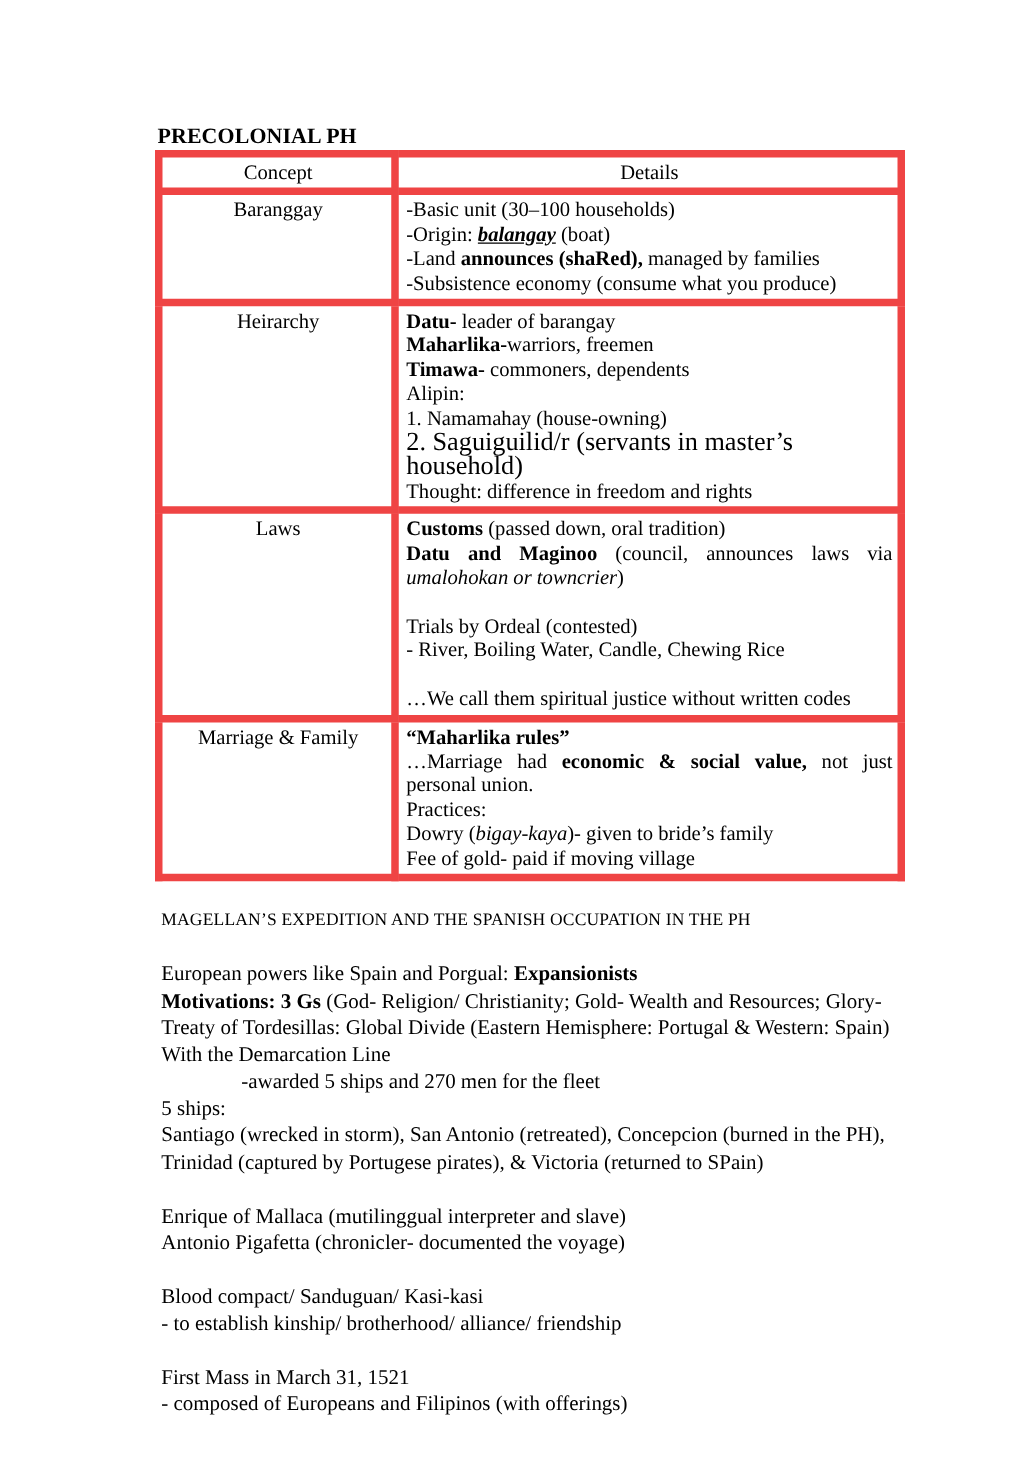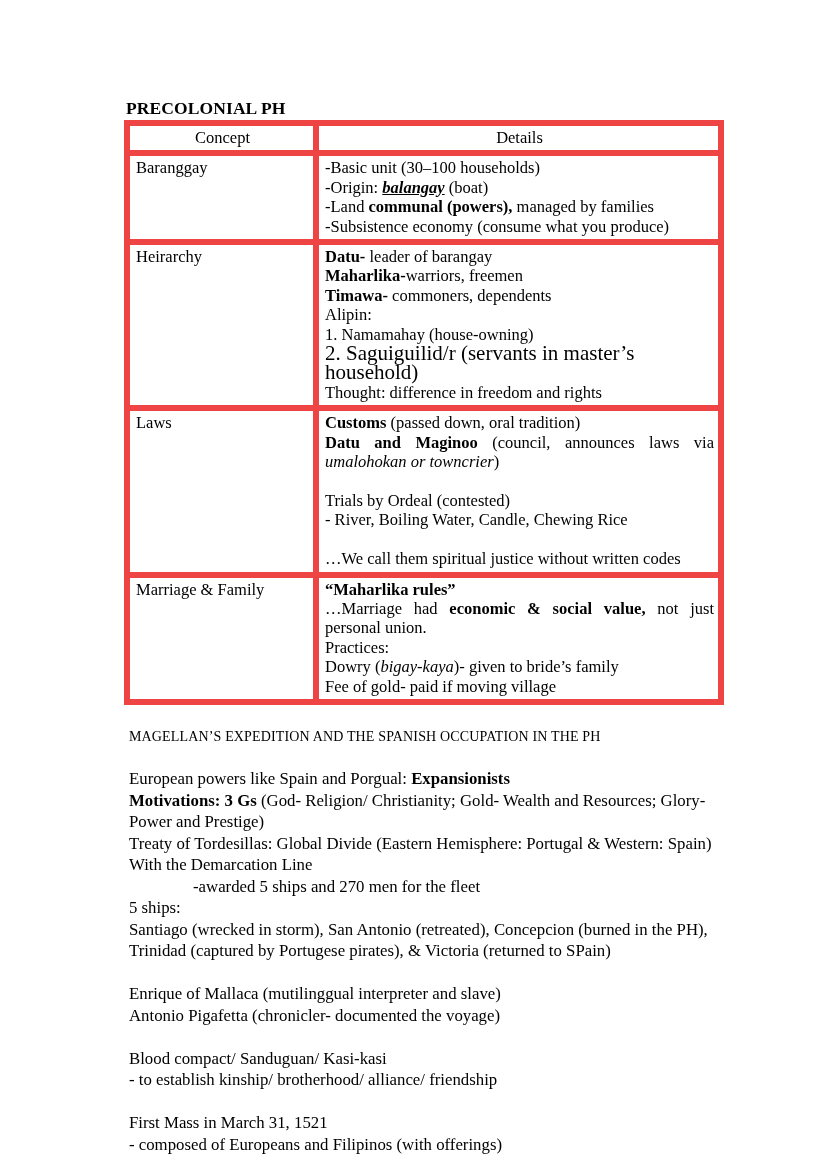--- a/index.html
+++ b/index.html
@@ -53,21 +53,21 @@
   col.c-concept { width: 189px; }
   col.c-details { width: 405px; }
 
   th.hdr {
     text-align: center;
     padding-top: 1px;
     padding-bottom: 2px;
     font-size: 16.5px;
   }
 
-  td.concept { padding-left: 8px; }
+  td.concept { padding-left: 8px; text-align: center; }
   td.details { padding-left: 9px; padding-right: 8px; }
 
   .line { white-space: pre-wrap; }
   .line.justify {
     text-align: justify;
     text-justify: inter-word;
   }
   .line.smaller { font-size: 21px; }
   .spacer { height: 19.4px; }
 
@@ -108,21 +108,21 @@
         <th class="hdr">Concept</th>
         <th class="hdr">Details</th>
       </tr>
     </thead>
     <tbody id="table-body">
         <tr>
           <td class="concept">Baranggay</td>
           <td class="details">
             <div class="line"><span>-Basic unit (30–100 households)</span></div>
             <div class="line"><span>-Origin: </span><span class="bi">balangay</span><span> (boat)</span></div>
-            <div class="line"><span>-Land </span><b>communal (powers),</b><span> managed by families</span></div>
+            <div class="line"><span>-Land </span><b>announces (shaRed),</b><span> managed by families</span></div>
             <div class="line"><span>-Subsistence economy (consume what you produce)</span></div>
           </td>
         </tr>
         <tr>
           <td class="concept">Heirarchy</td>
           <td class="details">
             <div class="line"><b>Datu-</b><span> leader of barangay</span></div>
             <div class="line"><b>Maharlika-</b><span>warriors, freemen</span></div>
             <div class="line"><b>Timawa-</b><span> commoners, dependents</span></div>
             <div class="line"><span>Alipin:</span></div>
@@ -155,21 +155,20 @@
         </tr>
       </tbody>
   </table>
 
   <div class="section-heading">MAGELLAN’S EXPEDITION AND THE SPANISH OCCUPATION IN THE PH</div>
 
   <div class="prose" id="magellan-body">
       <div class="blank"></div>
       <div class="line"><span>European powers like Spain and Porgual: </span><b>Expansionists</b></div>
       <div class="line"><b>Motivations: 3 Gs</b><span> (God- Religion/ Christianity; Gold- Wealth and Resources; Glory-</span></div>
-      <div class="line"><span>Power and Prestige)</span></div>
       <div class="line"><span>Treaty of Tordesillas: Global Divide (Eastern Hemisphere: Portugal &amp; Western: Spain)</span></div>
       <div class="line"><span>With the Demarcation Line</span></div>
       <div class="line indent-awarded"><span>-awarded 5 ships and 270 men for the fleet</span></div>
       <div class="line"><span>5 ships:</span></div>
       <div class="line"><span>Santiago (wrecked in storm), San Antonio (retreated), Concepcion (burned in the PH),</span></div>
       <div class="line"><span>Trinidad (captured by Portugese pirates), &amp; Victoria (returned to SPain)</span></div>
       <div class="blank"></div>
       <div class="line"><span>Enrique of Mallaca (mutilinggual interpreter and slave)</span></div>
       <div class="line"><span>Antonio Pigafetta (chronicler- documented the voyage)</span></div>
       <div class="blank"></div>

